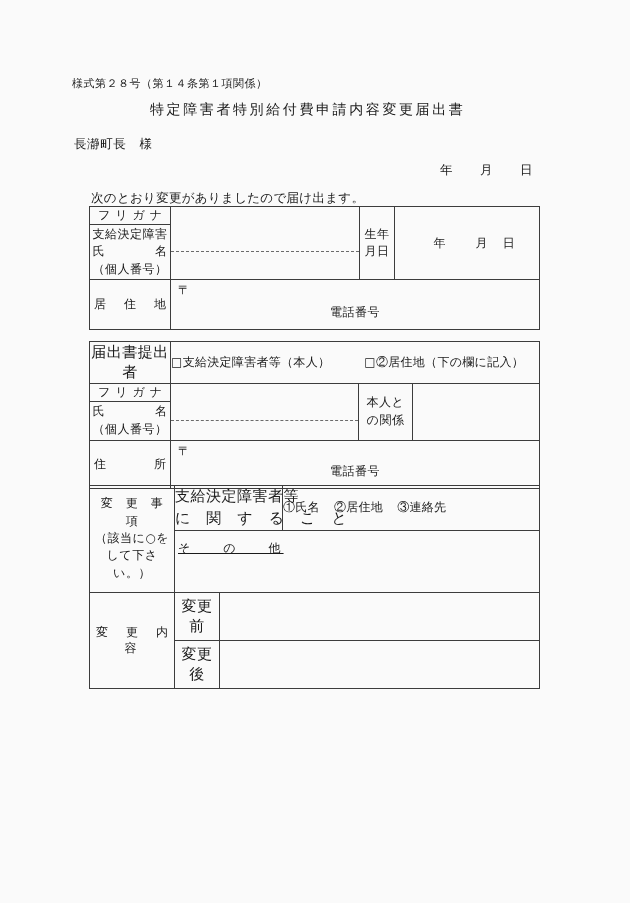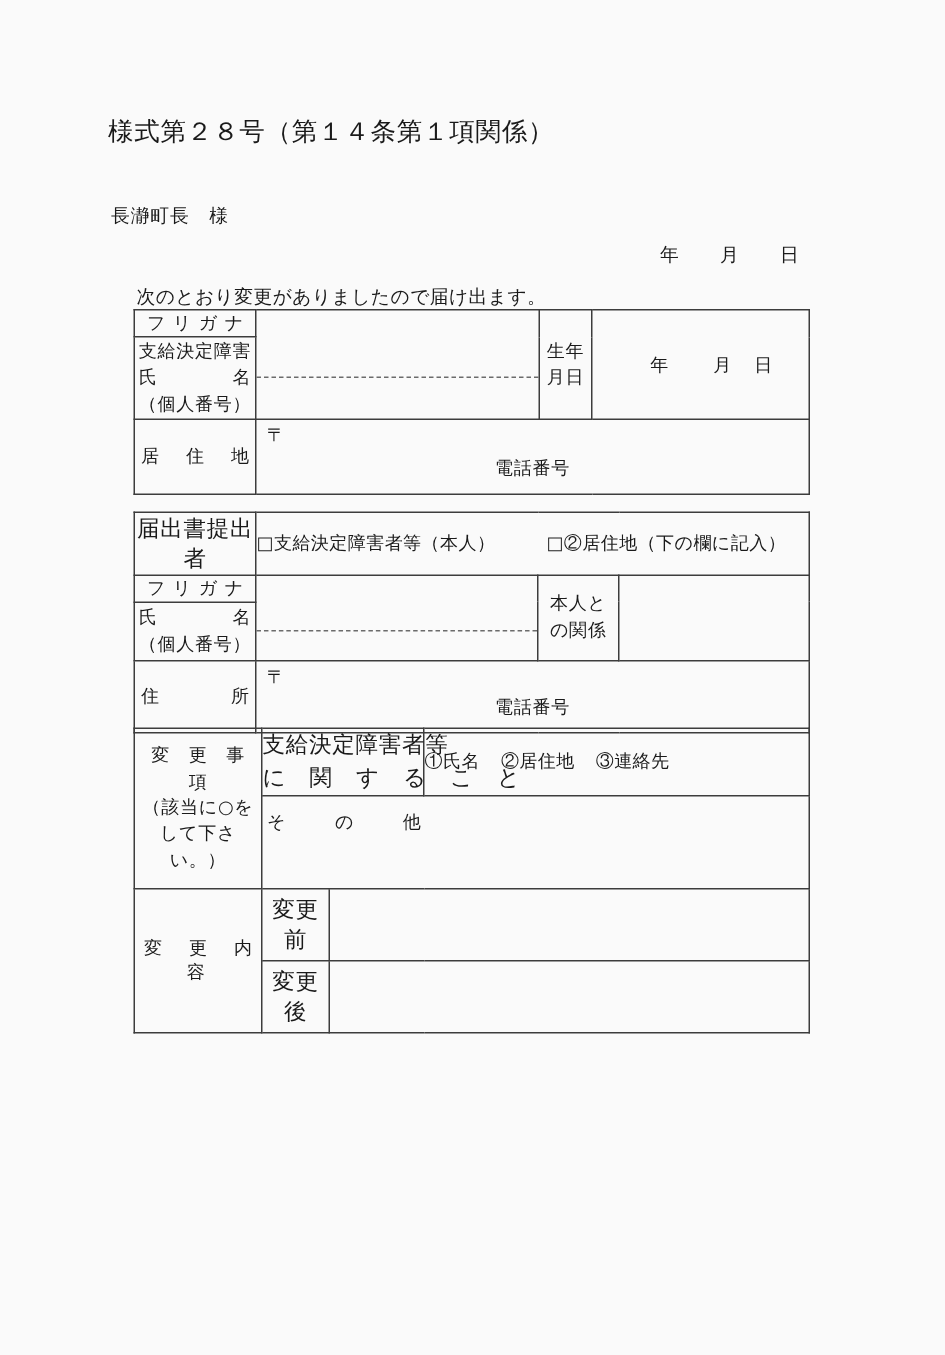--- a/index.html
+++ b/index.html
@@ -14,21 +14,21 @@
     font-family: "DejaVu Serif", "Liberation Serif", serif;
     color: #1a1a1a;
     -webkit-font-smoothing: antialiased;
   }
   .page { position: absolute; inset: 0; }
 
   
   .form-no {
     position: absolute;
     left: 72px; top: 76px;
-    font-size: 17px;
+    font-size: 11px;
     letter-spacing: .5px;
     white-space: nowrap;
   }
   .doc-title {
     position: absolute;
     left: 150px; top: 101px;
     font-size: 14px;
     letter-spacing: 2.6px;
     white-space: nowrap;
   }
@@ -77,21 +77,21 @@
     position: relative;
   }
   
   .lbl {
     text-align: center;
     letter-spacing: .5px;
     line-height: 1.35;
   }
   .lbl-wide { letter-spacing: 5px; text-indent: 5px; }
   .lbl-mid  { letter-spacing: 3px; text-indent: 3px; margin-left: 32px; }
-  .pad-l { padding-left: 7px; }
+  .pad-l { padding-left: 7px; text-decoration: underline; }
   .nowrap { white-space: nowrap; }
   .small { font-size: 15px; }
 
   
   .furi-cell { padding: 0; }
   .furi-top {
     height: 17px;
     border-bottom: 1px dashed #6b6b6b;
   }
   .furi-bot { height: 100%; }
@@ -140,20 +140,21 @@
   .checkline .gap { display: inline-block; width: 34px; }
   .items { padding-left: 6px; letter-spacing: .3px; white-space: nowrap; }
   .items .gap { display: inline-block; width: 14px; }
 </style>
 </head>
 <body>
 
 <div class="page">
 
   <div class="form-no">様式第２８号（第１４条第１項関係）</div>
+  <div class="doc-title">特定障害者特別給付費申請内容変更届出書</div>
   <div class="addressee">長瀞町長　様</div>
 
   <div class="date-line">
     <span class="y">年</span><span class="m">月</span><span>日</span>
   </div>
 
   <div class="intro">次のとおり変更がありましたので届け出ます。</div>
 
   <table class="tbl" id="t1">
     <colgroup>

